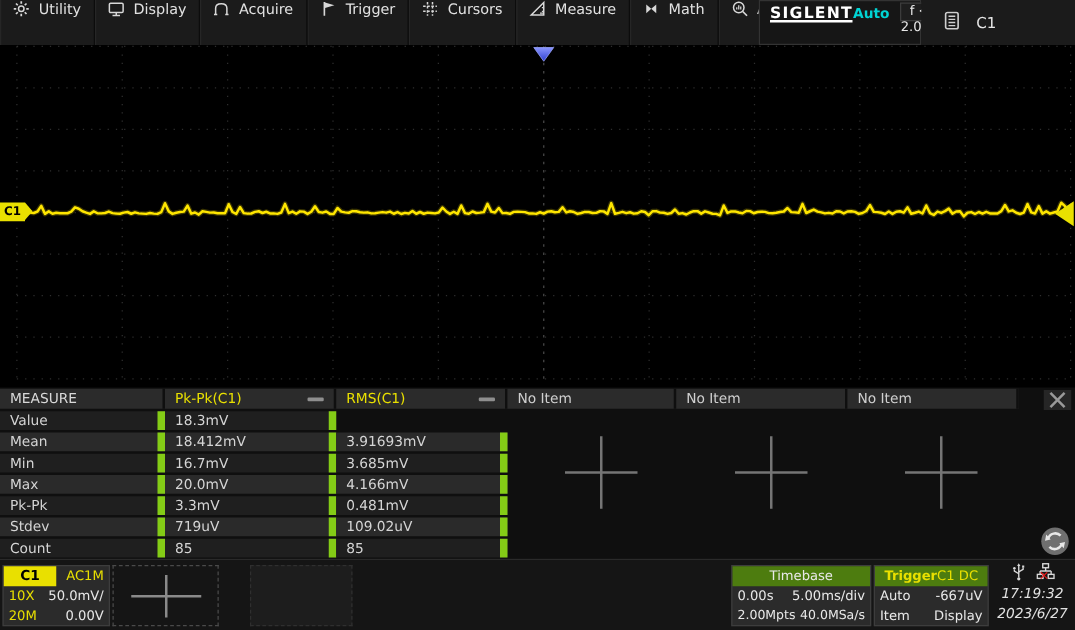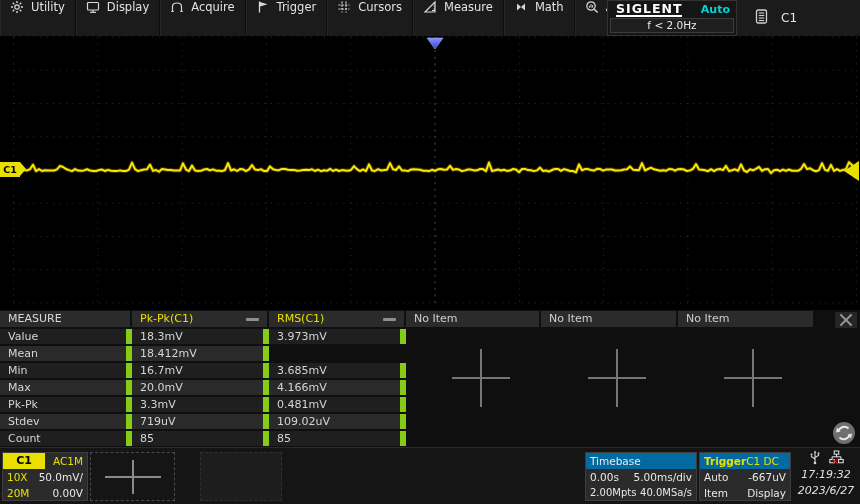--- a/index.html
+++ b/index.html
@@ -5,21 +5,21 @@
   html,body{margin:0;padding:0;background:#000;}
   #root{position:relative;width:860px;height:504px;background:#000;overflow:hidden;
         font-family:"DejaVu Sans","Liberation Sans",sans-serif;color:#e5e5e5;
         -webkit-font-smoothing:antialiased;}
   
   #menubar{position:absolute;left:0;top:0;width:860px;height:36px;background:#1b1b1b;display:flex;}
   .menu-item{display:flex;gap:7px;padding:0 10px;font-size:11.5px;color:#e2e2e2;
              border-right:1px solid #0c0c0c;box-shadow:inset 1px 0 0 #262626;cursor:default;white-space:nowrap;}
   .menu-item svg{display:block;}
   #logo-block{position:absolute;left:607px;top:0;width:130px;height:36px;background:#161616;
-              border:1px solid #333;box-sizing:border-box;display:flex;flex-direction:column;}
+              border:1px solid #333;box-sizing:border-box;display:flex;flex-direction:row;}
   #logo-row{display:flex;align-items:center;justify-content:space-between;height:17px;padding:1px 6px 0 8px;}
   #logo-text{font-weight:bold;font-size:12.5px;letter-spacing:1px;color:#fff;border-bottom:2px solid #fff;line-height:13px;}
   #acq-status{font-size:11px;font-weight:bold;}
   #freq-box{margin:1px 2px 2px 2px;height:13px;border:1px solid #3c3c3c;background:#1e1e1e;
             font-size:10.5px;color:#e8e8e8;text-align:center;line-height:13px;}
   #active-menu{position:absolute;left:737px;top:0;width:123px;height:36px;background:#1b1b1b;
                display:flex;align-items:center;gap:13px;padding-left:18px;box-sizing:border-box;font-size:12px;}
   
   #wave-area{position:absolute;left:0;top:36px;width:860px;height:274px;background:#000;}
   #wave-svg{position:absolute;left:0;top:0;}
@@ -55,21 +55,21 @@
   #ch-tab{width:42px;background:#e9e000;color:#000;font-weight:bold;text-align:center;font-size:11px;}
   .yel{color:#e9e000;}
   .wht{color:#e8e8e8;}
   .ch-left{padding-left:4px;}
   #add-ch{position:absolute;left:90px;top:4px;width:85px;height:49px;border:1px dashed #4a4a4a;box-sizing:border-box;cursor:pointer;}
   #add-ch .h{position:absolute;left:14px;top:23px;width:56px;height:1.5px;background:#8a8a8a;}
   #add-ch .v{position:absolute;left:41px;top:7px;width:1.5px;height:34px;background:#8a8a8a;}
   #add-ch2{position:absolute;left:200px;top:4px;width:82px;height:49px;border:1px dashed #2f2f2f;background:#1d1d1d;box-sizing:border-box;}
   #tb-box{left:585px;width:112px;}
   #trg-box{left:699px;width:92px;}
-  .b-title{display:flex;justify-content:flex-start;height:16px;line-height:16px;background:#0369a1;padding:0 4px;}
+  .b-title{display:flex;justify-content:center;height:16px;line-height:16px;background:#4d7c0f;padding:0 4px;}
   .b-row{display:flex;justify-content:space-between;height:16px;line-height:16px;padding:0 4px;}
   #status-box{position:absolute;left:793px;top:2px;width:66px;height:53px;text-align:center;font-size:11px;color:#e0e0e0;}
   #status-icons{display:flex;justify-content:center;gap:8px;height:17px;align-items:center;position:relative;}
   #lan-x{position:absolute;font-size:10px;font-weight:bold;color:#e01818;left:38px;top:6px;}
   .st-line{height:16px;line-height:16px;font-style:italic;}
 </style>
 </head>
 <body>
 
 <div id="root">
@@ -247,29 +247,29 @@
       </div>
       <div class="cell">
         <span class="col-gray">No Item</span>
       </div>
       <div></div>
     </div>
 
     <div class="m-row even">
       <div class="cell">Value</div>
       <div class="cell">18.3mV</div>
-      <div class="cell">3.973mV</div>
       <div></div>
         <div></div>
         <div></div>
         <div></div>
     </div>
     <div class="m-row odd">
       <div class="cell">Mean</div>
       <div class="cell">18.412mV</div>
+      <div class="cell">3.91693mV</div>
       <div></div>
         <div></div>
         <div></div>
         <div></div>
     </div>
     <div class="m-row even">
       <div class="cell">Min</div>
       <div class="cell">16.7mV</div>
       <div class="cell">3.685mV</div>
       <div></div>

